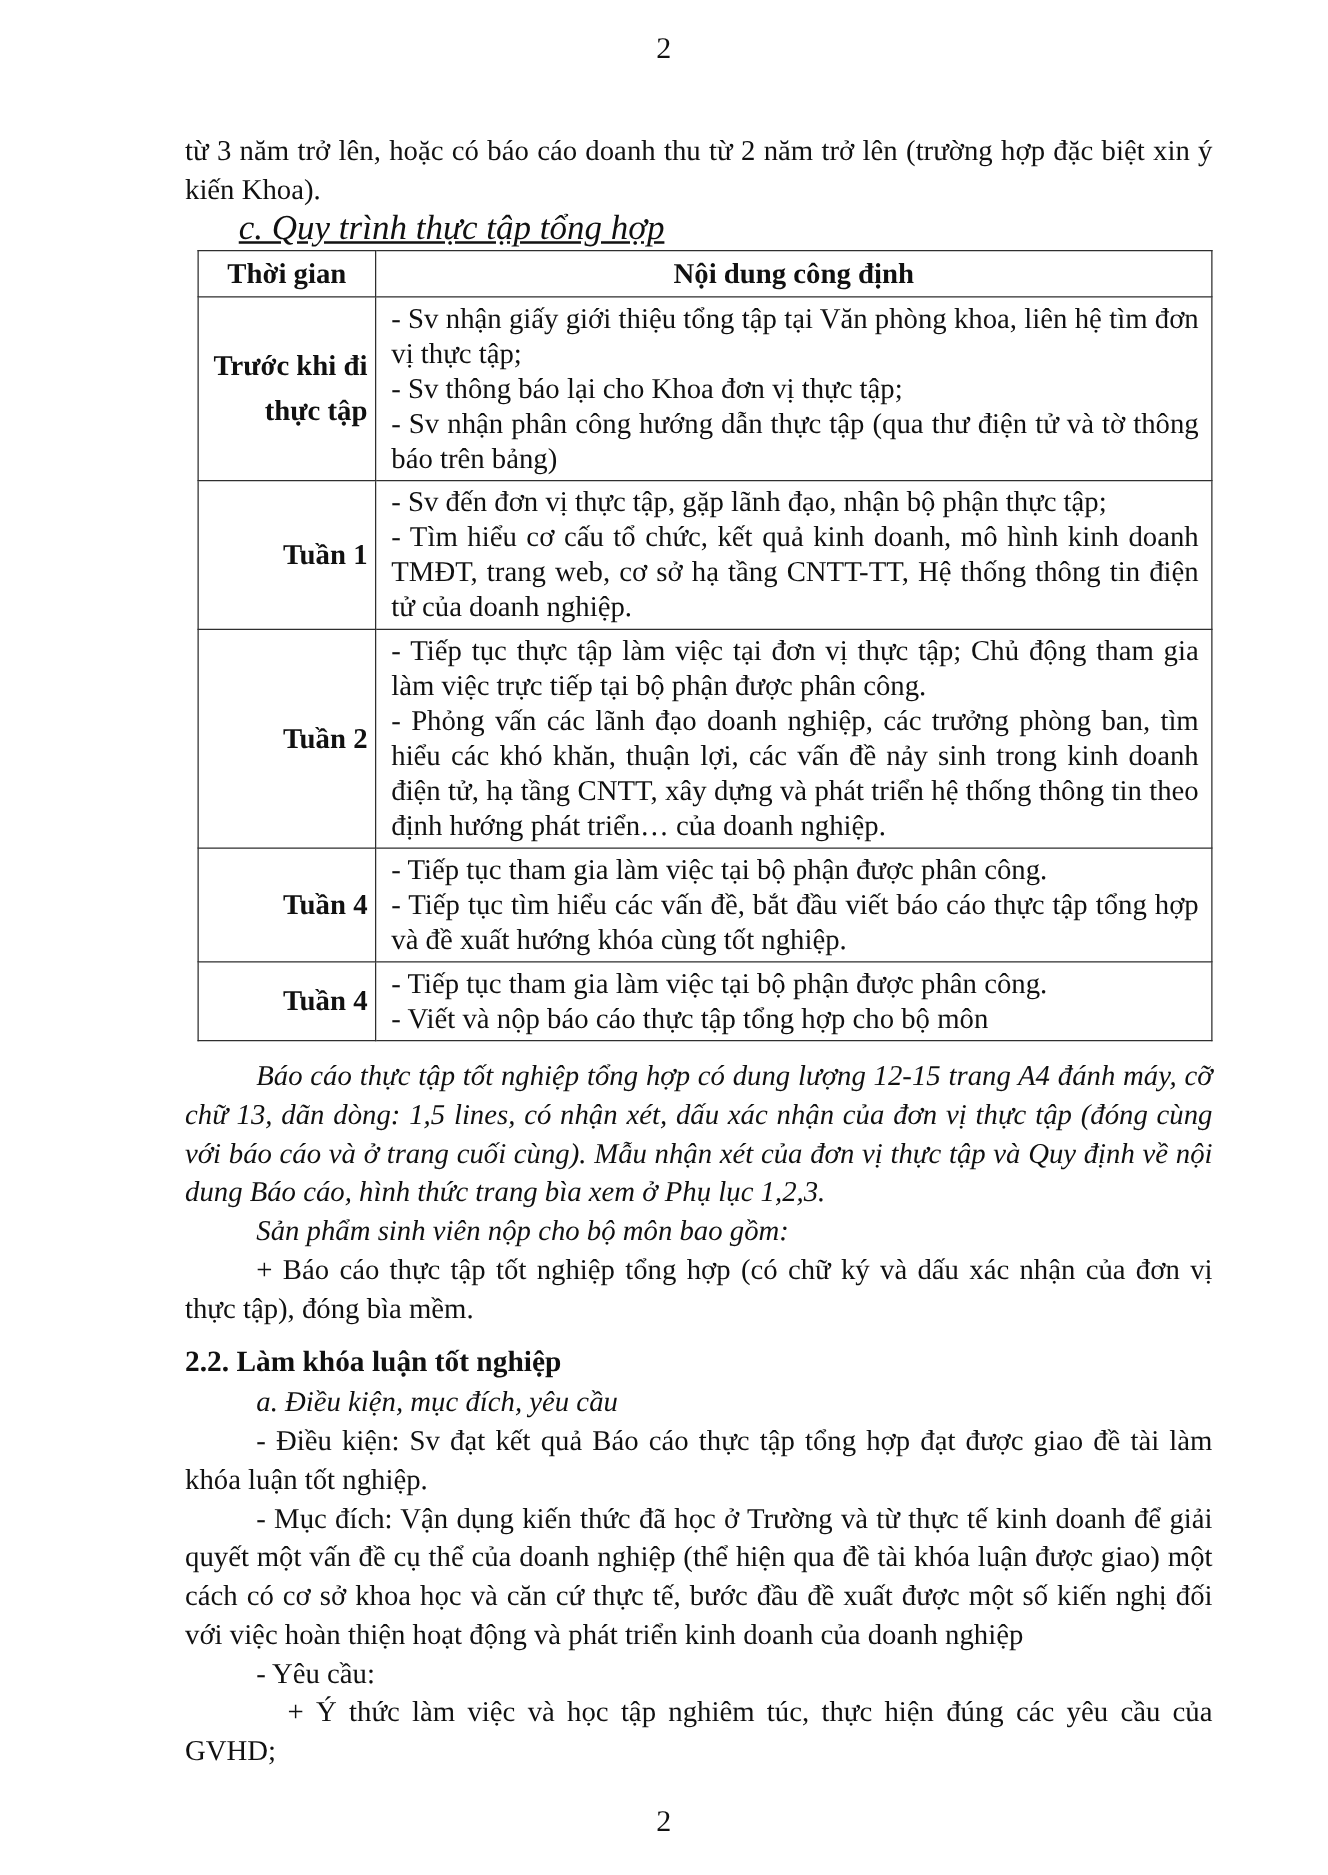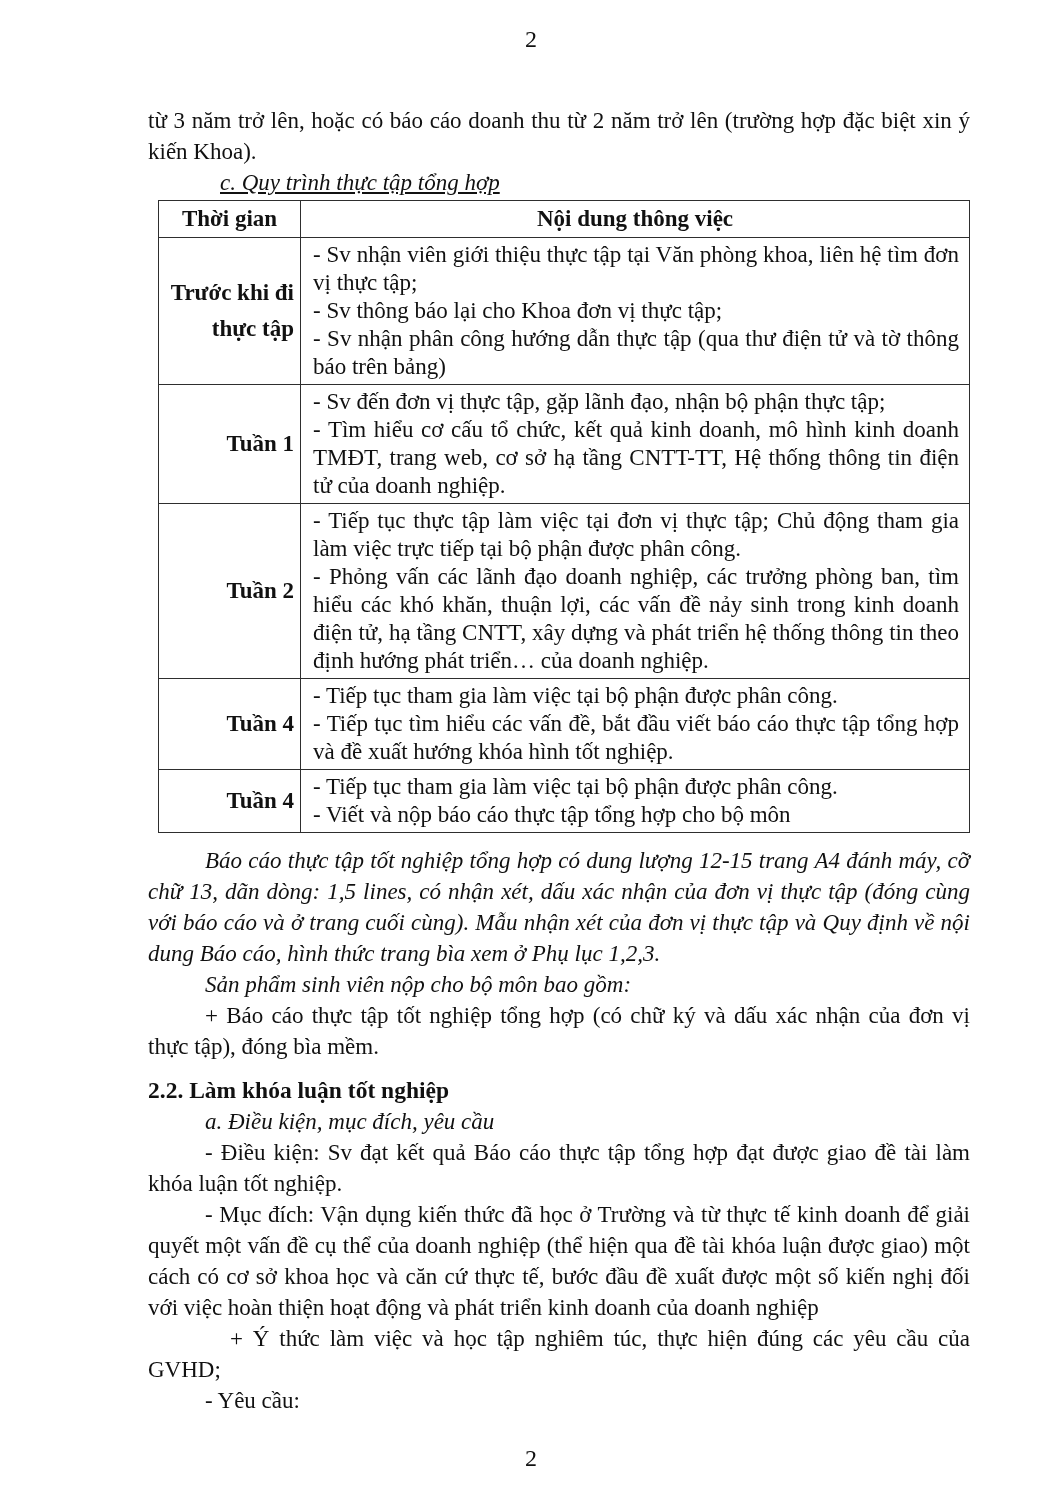--- a/index.html
+++ b/index.html
@@ -31,25 +31,25 @@
     font-size: 23px;
     line-height: 31px;
     text-align: justify;
     text-indent: 57px;
   }
   .para.noindent { text-indent: 0; }
   .para.indent2 { text-indent: 82px; }
   .para.italic { font-style: italic; }
   .first-para { margin-top: 52px; }
   .heading-c {
-    font-size: 23px;
+    font-size: 28px;
     line-height: 31px;
     font-style: italic;
     text-decoration: underline;
-    margin-left: 72px;
+    margin-left: 43px;
   }
   .heading-22 {
     font-size: 23.5px;
     line-height: 31px;
     font-weight: bold;
     margin-top: 13px;
   }
   .heading-a {
     font-size: 23px;
     line-height: 31px;
@@ -101,28 +101,28 @@
   <div class="content">
 
     <p class="para noindent first-para">từ 3 năm trở lên, hoặc có báo cáo doanh thu từ 2 năm trở lên (trường hợp đặc biệt xin ý kiến Khoa).</p>
 
     <p class="heading-c">c. Quy trình thực tập tổng hợp</p>
 
     <table class="schedule">
       <thead>
         <tr>
           <th class="col-time">Thời gian</th>
-          <th>Nội dung thông việc</th>
+          <th>Nội dung công định</th>
         </tr>
       </thead>
       <tbody>
         <tr>
           <td class="time">Trước khi đi thực tập</td>
           <td class="work">
-            <div class="work-item">- Sv nhận viên giới thiệu thực tập tại Văn phòng khoa, liên hệ tìm đơn vị thực tập;</div>
+            <div class="work-item">- Sv nhận giấy giới thiệu tổng tập tại Văn phòng khoa, liên hệ tìm đơn vị thực tập;</div>
             <div class="work-item">- Sv thông báo lại cho Khoa đơn vị thực tập;</div>
             <div class="work-item">- Sv nhận phân công hướng dẫn thực tập (qua thư điện tử và tờ thông báo trên bảng)</div>
           </td>
         </tr>
         <tr>
           <td class="time">Tuần 1</td>
           <td class="work">
             <div class="work-item">- Sv đến đơn vị thực tập, gặp lãnh đạo, nhận bộ phận thực tập;</div>
             <div class="work-item">- Tìm hiểu cơ cấu tổ chức, kết quả kinh doanh, mô hình kinh doanh TMĐT, trang web, cơ sở hạ tầng CNTT-TT, Hệ thống thông tin điện tử của doanh nghiệp.</div>
           </td>
@@ -131,21 +131,21 @@
           <td class="time">Tuần 2</td>
           <td class="work">
             <div class="work-item">- Tiếp tục thực tập làm việc tại đơn vị thực tập; Chủ động tham gia làm việc trực tiếp tại bộ phận được phân công.</div>
             <div class="work-item">- Phỏng vấn các lãnh đạo doanh nghiệp, các trưởng phòng ban, tìm hiểu các khó khăn, thuận lợi, các vấn đề nảy sinh trong kinh doanh điện tử, hạ tầng CNTT, xây dựng và phát triển hệ thống thông tin theo định hướng phát triển… của doanh nghiệp.</div>
           </td>
         </tr>
         <tr>
           <td class="time">Tuần 4</td>
           <td class="work">
             <div class="work-item">- Tiếp tục tham gia làm việc tại bộ phận được phân công.</div>
-            <div class="work-item">- Tiếp tục tìm hiểu các vấn đề, bắt đầu viết báo cáo thực tập tổng hợp và đề xuất hướng khóa hình tốt nghiệp.</div>
+            <div class="work-item">- Tiếp tục tìm hiểu các vấn đề, bắt đầu viết báo cáo thực tập tổng hợp và đề xuất hướng khóa cùng tốt nghiệp.</div>
           </td>
         </tr>
         <tr>
           <td class="time">Tuần 4</td>
           <td class="work">
             <div class="work-item">- Tiếp tục tham gia làm việc tại bộ phận được phân công.</div>
             <div class="work-item">- Viết và nộp báo cáo thực tập tổng hợp cho bộ môn</div>
           </td>
         </tr>
       </tbody>
@@ -158,21 +158,21 @@
     <p class="para">+ Báo cáo thực tập tốt nghiệp tổng hợp (có chữ ký và dấu xác nhận của đơn vị thực tập), đóng bìa mềm.</p>
 
     <p class="heading-22">2.2. Làm khóa luận tốt nghiệp</p>
 
     <p class="heading-a">a. Điều kiện, mục đích, yêu cầu</p>
 
     <p class="para">- Điều kiện: Sv đạt kết quả Báo cáo thực tập tổng hợp đạt được giao đề tài làm khóa luận tốt nghiệp.</p>
 
     <p class="para">- Mục đích: Vận dụng kiến thức đã học ở Trường và từ thực tế kinh doanh để giải quyết một vấn đề cụ thể của doanh nghiệp (thể hiện qua đề tài khóa luận được giao) một cách có cơ sở khoa học và căn cứ thực tế, bước đầu đề xuất được một số kiến nghị đối với việc hoàn thiện hoạt động và phát triển kinh doanh của doanh nghiệp</p>
 
+    <p class="para">- Yêu cầu:</p>
+
     <p class="para indent2">+ Ý thức làm việc và học tập nghiêm túc, thực hiện đúng các yêu cầu của GVHD;</p>
-
-    <p class="para">- Yêu cầu:</p>
 
   </div>
 
   <div class="pagenum bottom">2</div>
 
 </div>
 
 </body></html>

